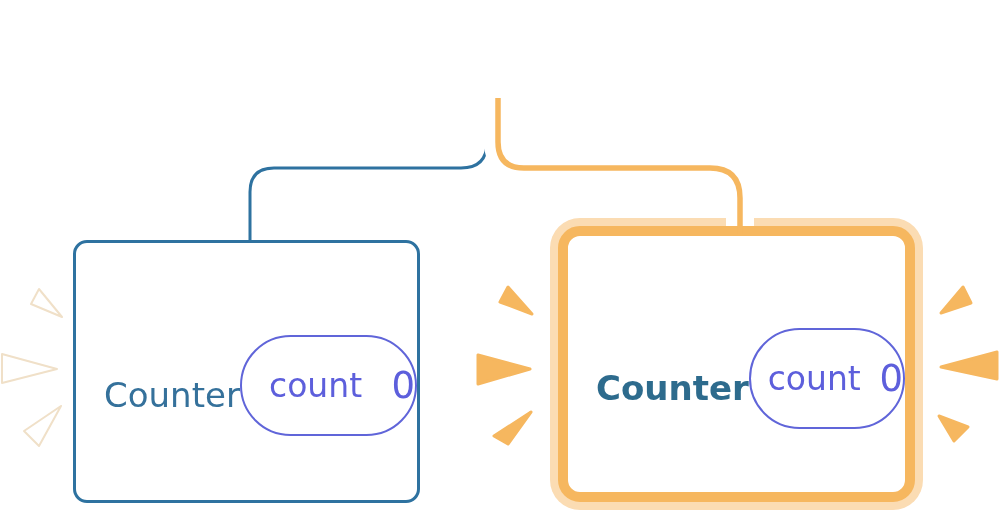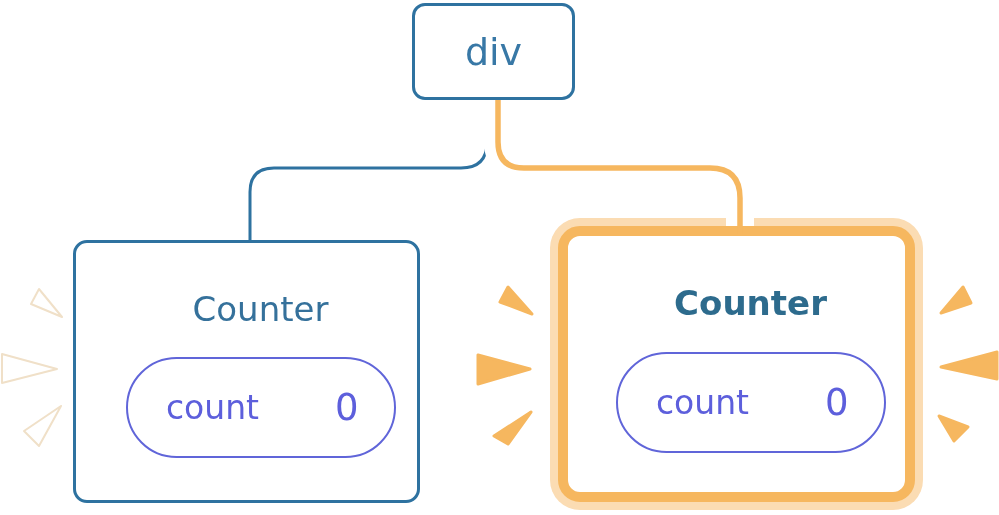--- a/index.html
+++ b/index.html
@@ -10,21 +10,21 @@
   svg.layer{position:absolute;left:0;top:0;width:999px;height:515px;pointer-events:none;}
   .layer-under{z-index:1;}
   .layer-over{z-index:3;}
   .box{position:absolute;background:#ffffff;box-sizing:border-box;}
   .root-box{
     left:412px;top:3px;width:163px;height:97px;
     border:3.5px solid #2e72a0;border-radius:13px;z-index:4;
     display:flex;align-items:center;justify-content:center;
     font-size:38px;color:#3878a6;
   }
-  .counter-box{z-index:2;display:flex;flex-direction:column;align-items:center;padding-left:28px;}
+  .counter-box{z-index:2;display:flex;flex-direction:row;align-items:center;padding-left:28px;}
   .counter-box.plain{
     left:73px;top:240px;width:347px;height:263px;
     border:3px solid #2e72a0;border-radius:14px;
   }
   .counter-box.highlighted{
     left:558px;top:226px;width:357px;height:276px;
     border:10px solid #f6b75f;border-radius:22px;
     box-shadow:0 0 0 8px #fbdcb3;
   }
   .counter-title{font-size:34px;line-height:40px;color:#35719b;}
@@ -90,17 +90,14 @@
       <polygon points="531,412 494,436 508,444" fill="#f6b75f" stroke="#f6b75f"></polygon>
     </g>
 
     <g stroke-width="3" stroke-linejoin="round">
       <polygon points="941,313 963,287 971,303" fill="#f6b75f" stroke="#f6b75f"></polygon>
       <polygon points="941,367 997,352 997,379" fill="#f6b75f" stroke="#f6b75f"></polygon>
       <polygon points="939,416 968,427 954,441" fill="#f6b75f" stroke="#f6b75f"></polygon>
     </g>
   </svg>
 
-  <div class="box root-box">
-    <span>div</span>
-  </div>
 
 </div>
 
 </body></html>

